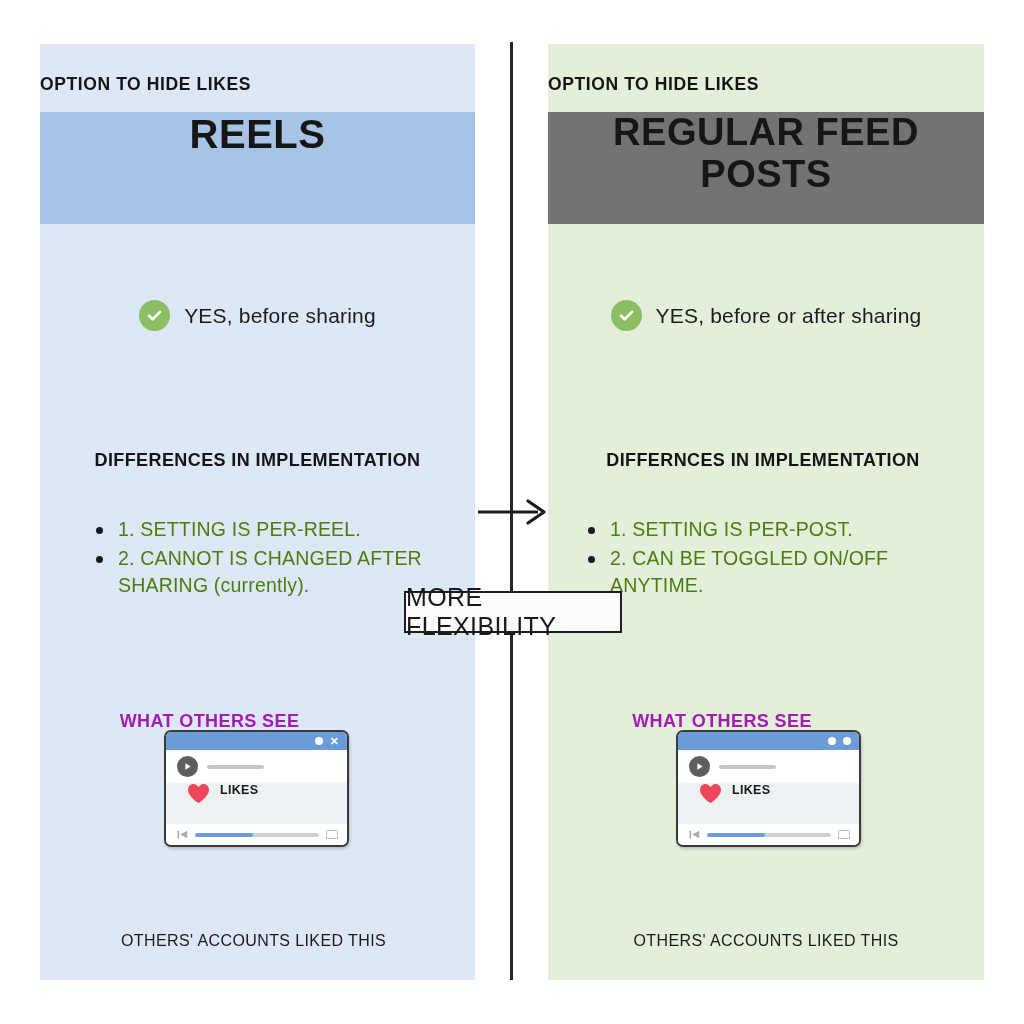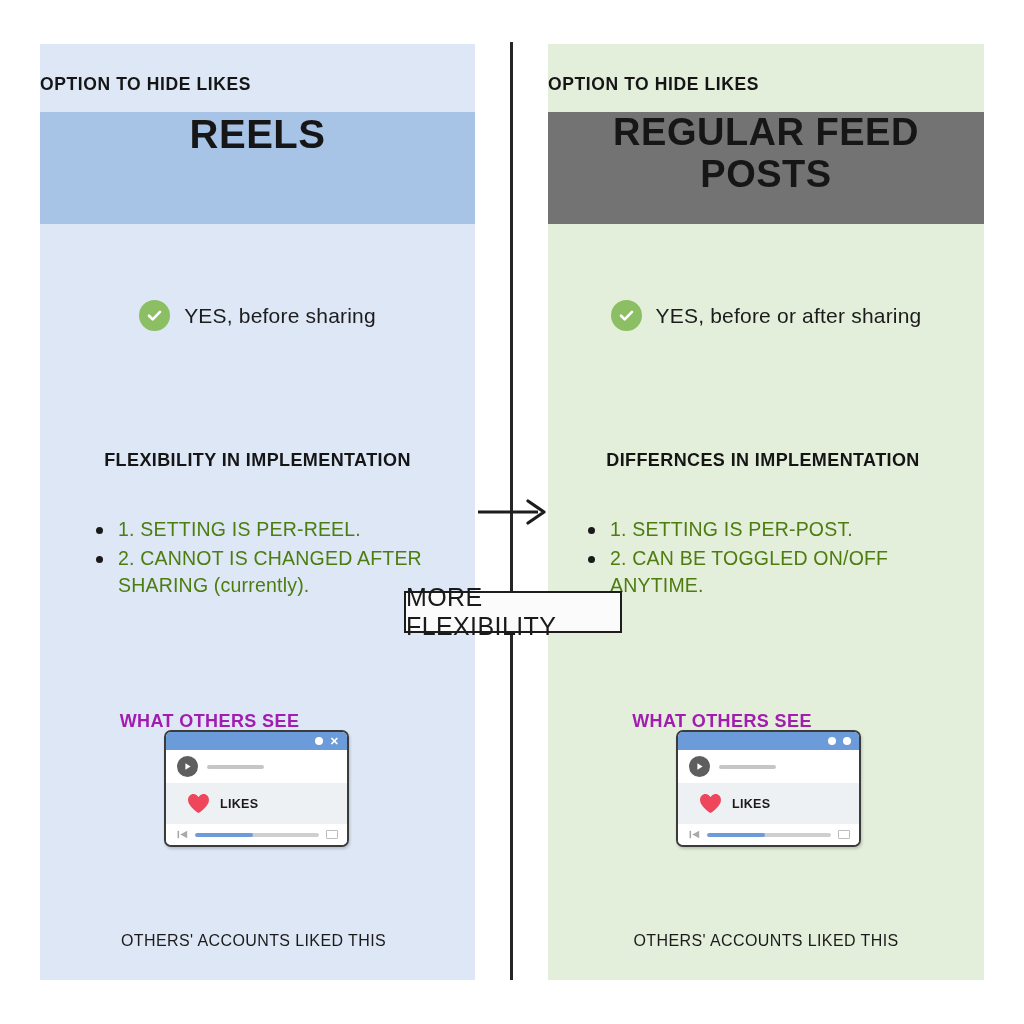--- a/index.html
+++ b/index.html
@@ -225,21 +225,20 @@
     width: 57px;
     height: 4px;
     border-radius: 2px;
     background: #c6c6c6;
   }
 
   .player-mid {
     height: 41px;
     background: #eef1f4;
     display: flex;
-    align-items: center;
     padding-left: 21px;
     gap: 10px;
     box-sizing: border-box;
   }
   .heart { display: block; flex: 0 0 auto; }
   .likes-label {
     font-size: 12.5px;
     font-weight: 600;
     letter-spacing: 0.3px;
     color: #1a1a1a;
@@ -329,21 +328,21 @@
 
     <div class="yes-row">
       <span class="check-badge">
         <svg width="19" height="19" viewBox="0 0 19 19" aria-hidden="true">
           <path d="M4 9.7 L7.7 13.3 L15 5.9" fill="none" stroke="#ffffff" stroke-width="2.6" stroke-linecap="round" stroke-linejoin="round"></path>
         </svg>
       </span>
       <span class="yes-text">YES, before sharing</span>
     </div>
 
-    <div class="impl-heading">FLEXIBILITY IN IMPLEMENTATION</div>
+    <div class="impl-heading">DIFFERENCES IN IMPLEMENTATION</div>
 
     <ul class="bullet-list">
       <li>1. SETTING IS PER-REEL.</li>
       <li>2. CANNOT IS CHANGED AFTER SHARING (currently).</li>
     </ul>
 
     <div class="sees-heading">WHAT OTHERS SEE</div>
 
     <div class="player">
       <div class="player-titlebar">

